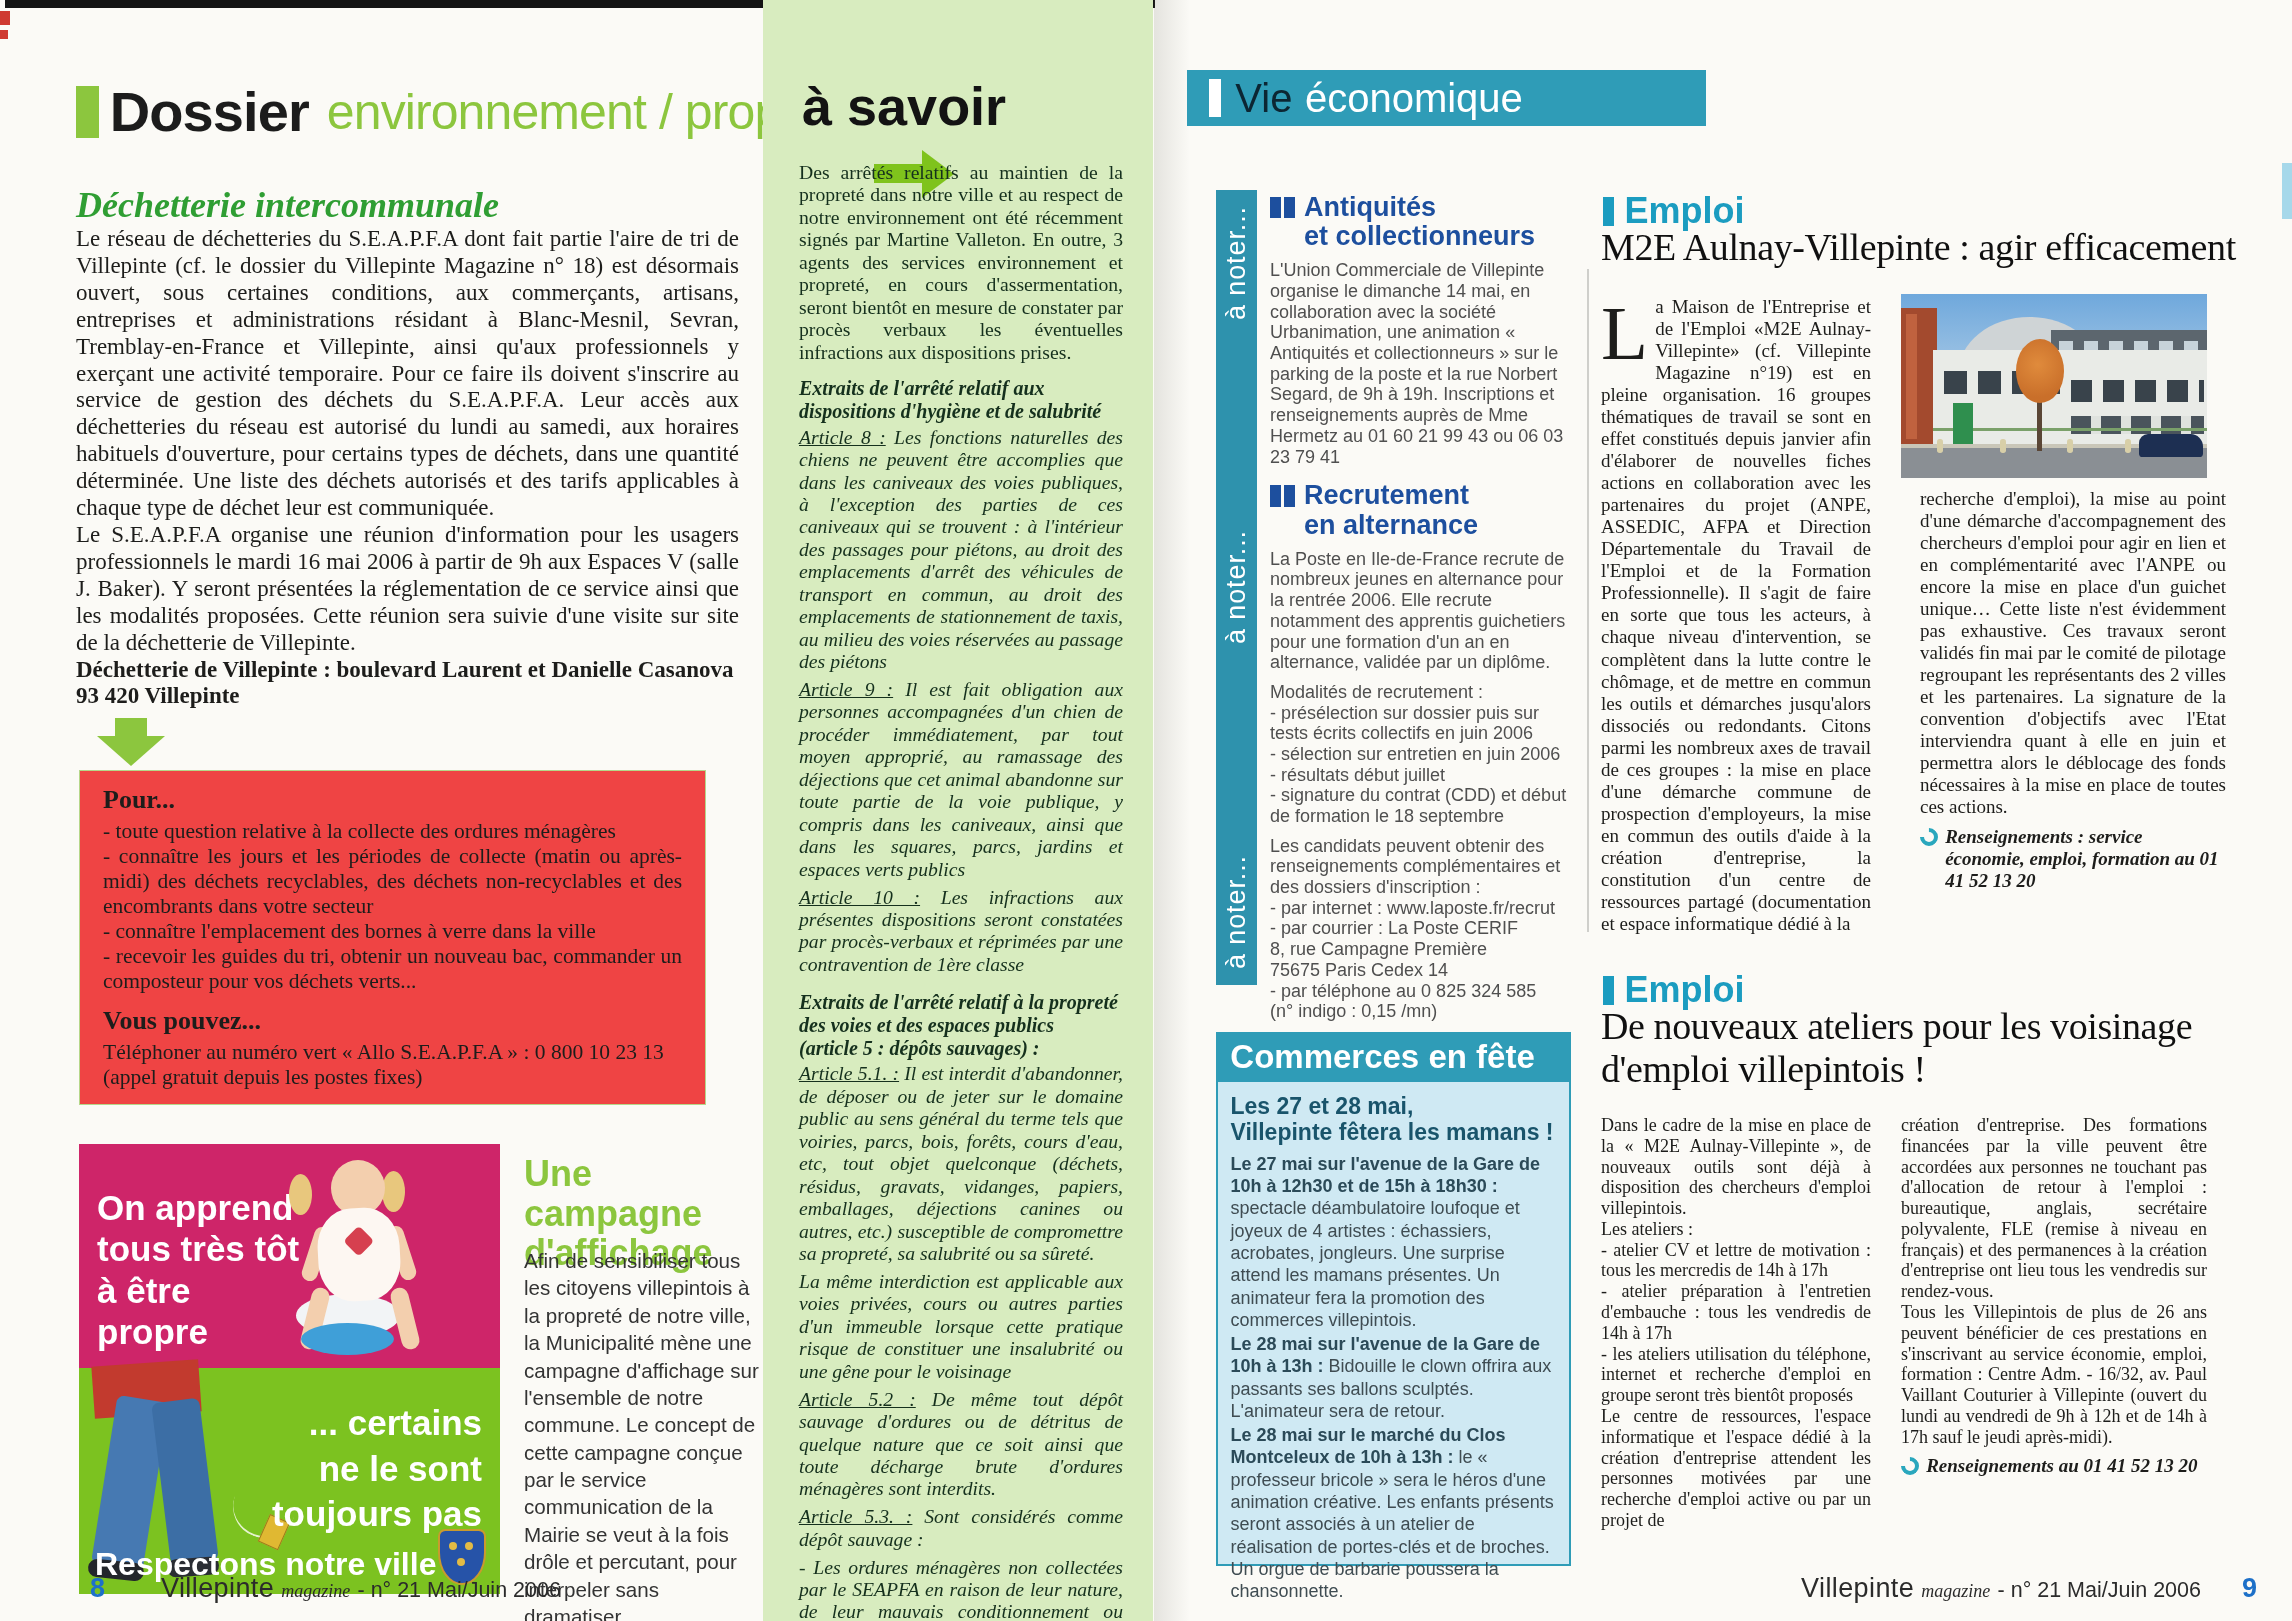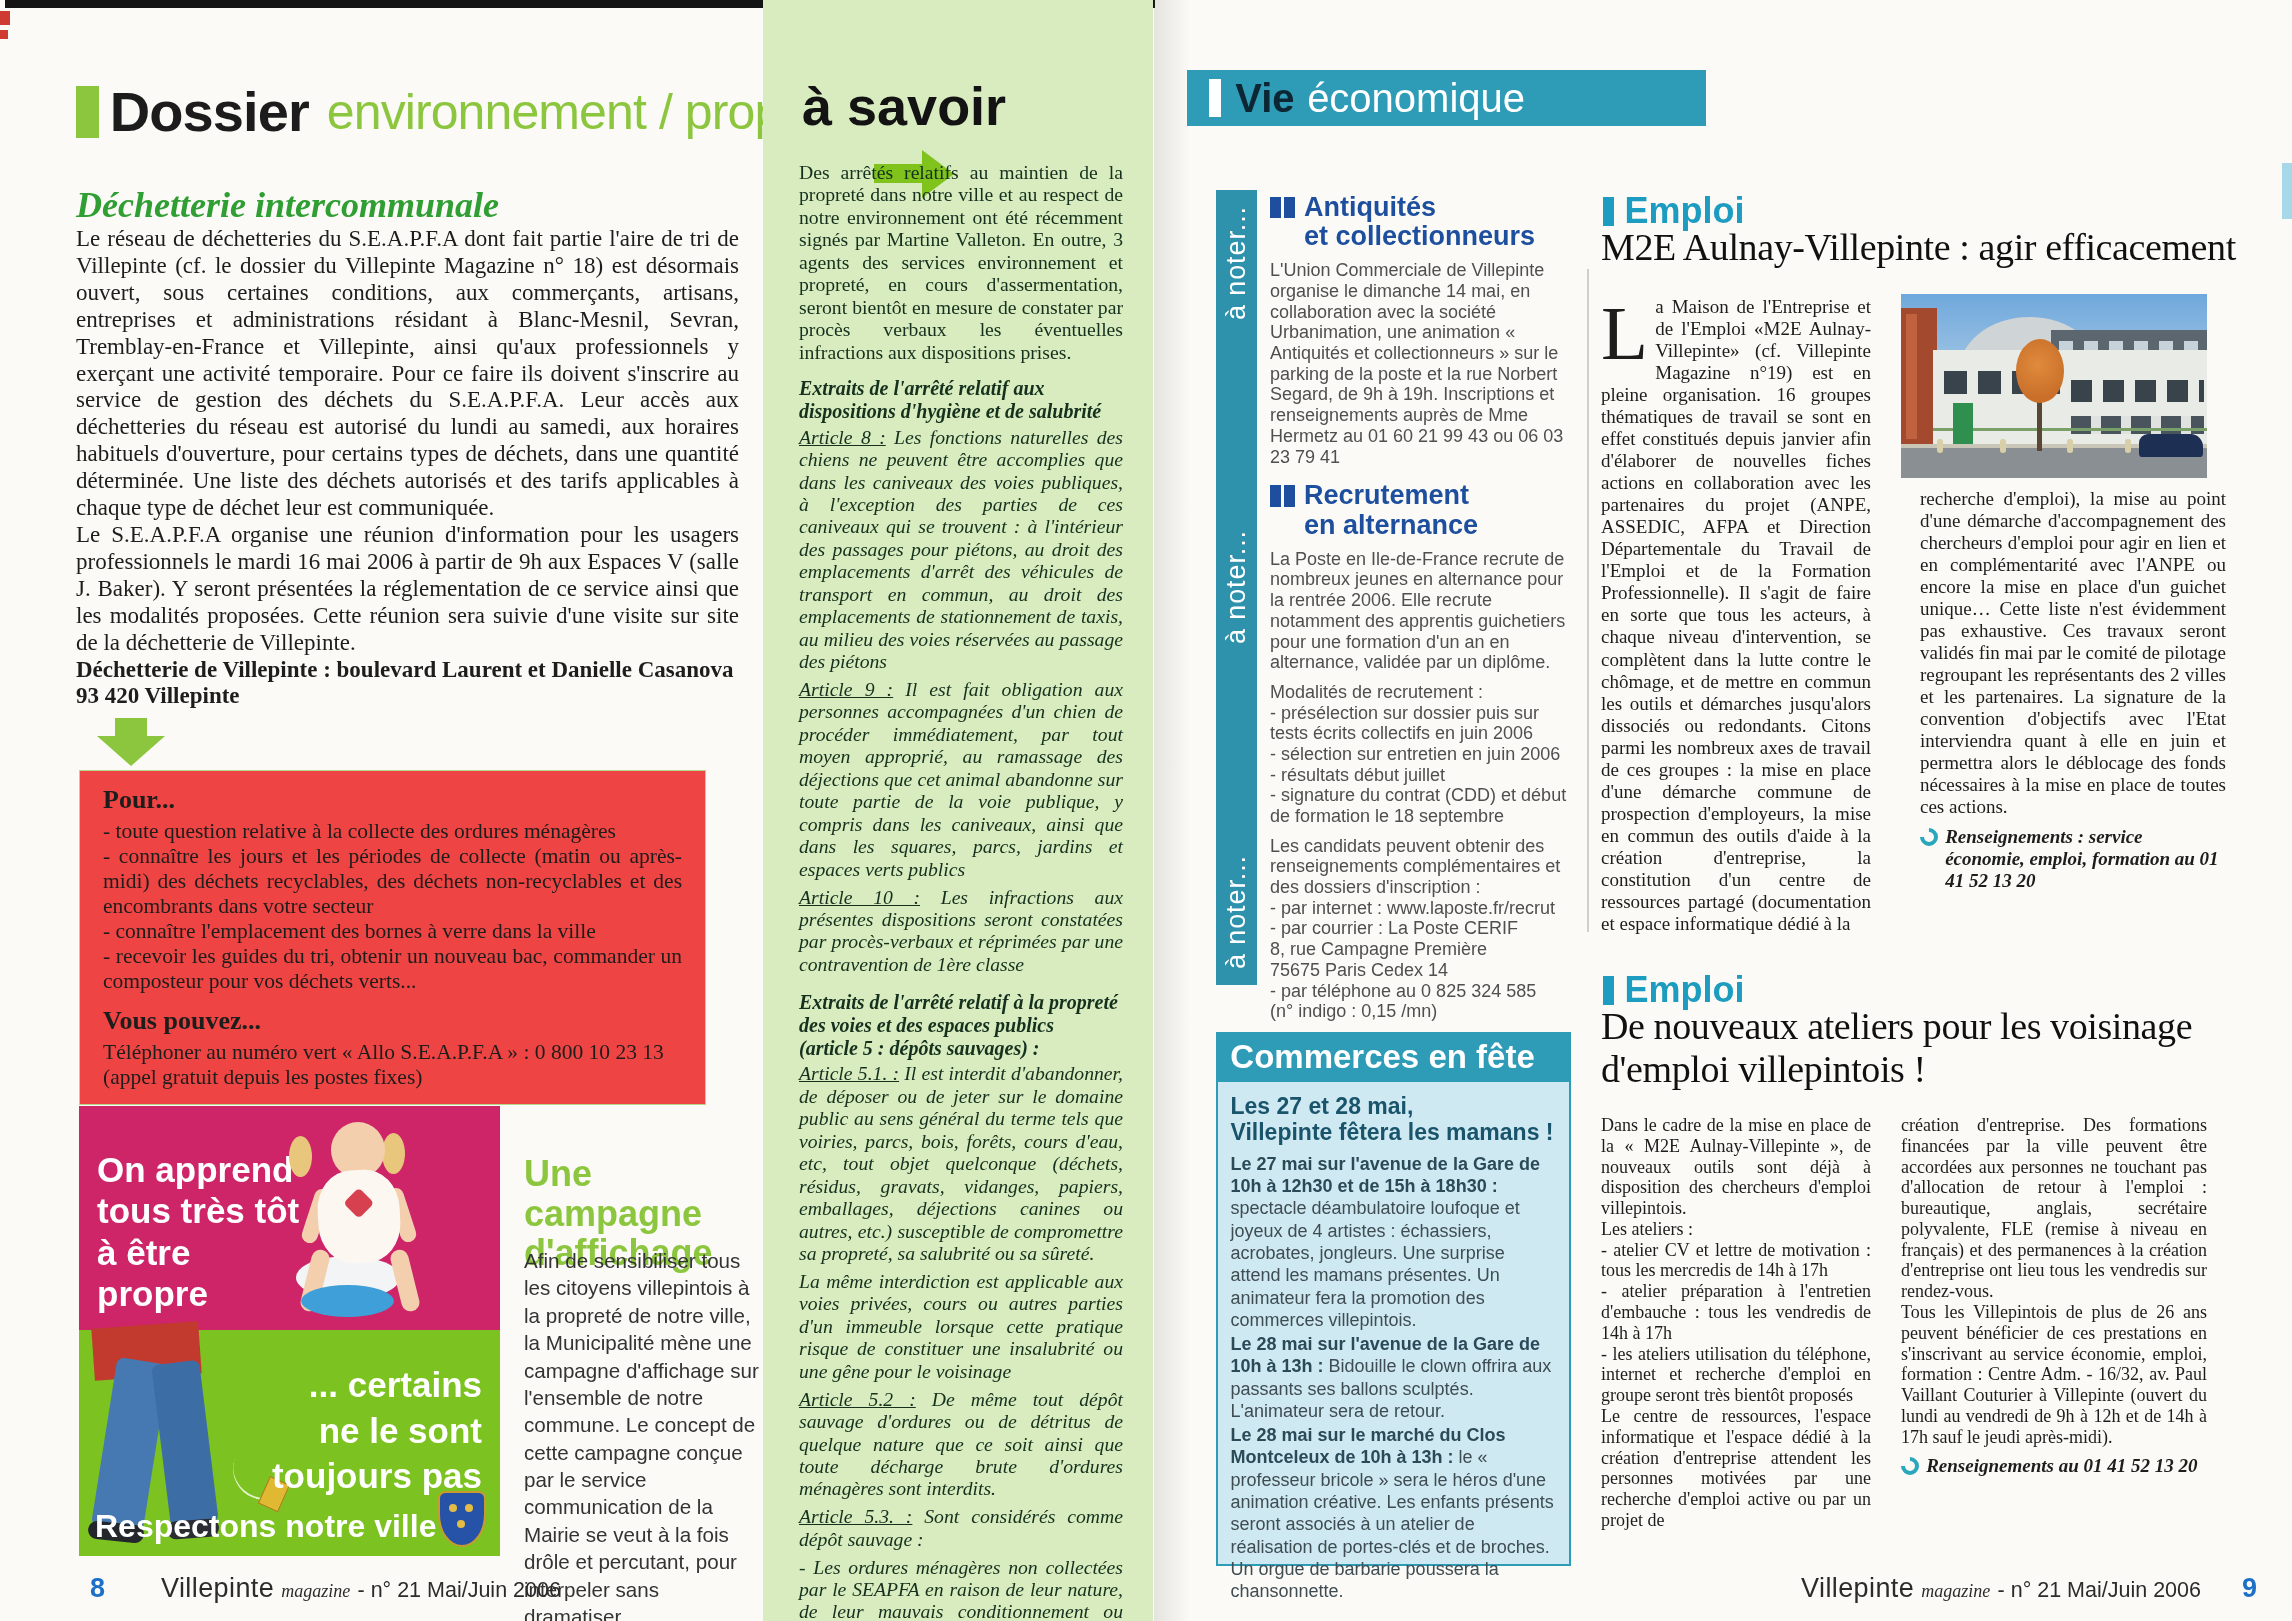--- a/index.html
+++ b/index.html
@@ -35,21 +35,21 @@
   .arrow-down { left:97px; top:718px; display:flex; flex-direction:column; align-items:center; }
   .arrow-down .stem { width:32px; height:18px; background:#8cc63e; }
   .arrow-down .head { width:0; height:0; border-left:34px solid transparent; border-right:34px solid transparent; border-top:30px solid #8cc63e; }
 
   .info-box { left:79px; top:770px; width:627px; background:#ef4444;
               border:1.8px solid #b5d78a; padding:14.3px 23px; font-size:21.5px; line-height:1.16; }
   .info-box .bt { font-size:26px; font-weight:bold; margin-bottom:3.6px; }
   .info-box .it { text-align:justify; }
   .info-box .gap { height:12.5px; }
 
-  .poster { left:79px; top:1106px; width:421px; height:450px; overflow:hidden;
+  .poster { left:79px; top:1144px; width:421px; height:450px; overflow:hidden;
             font-family:"Liberation Sans",sans-serif; }
   .poster-top { position:absolute; left:0; top:0; width:100%; height:224px; background:#ce2569; }
   .poster-top-text { position:absolute; left:18px; top:43px; width:206px; color:#fff;
                      font-size:35px; font-weight:bold; line-height:1.18; }
   .pt-hair-l { position:absolute; right:188px; top:30px; width:23px; height:41px; background:#e8c77d; border-radius:50%; }
   .pt-hair-r { position:absolute; right:95px; top:27px; width:23px; height:41px; background:#e8c77d; border-radius:50%; }
   .pt-head { position:absolute; right:115px; top:16px; width:54px; height:56px; background:#f3cfae; border-radius:50%; }
   .pt-body { position:absolute; right:100px; top:64px; width:82px; height:93px; background:#fdf7f2; border-radius:42%; transform:rotate(-3deg); }
   .pt-badge { position:absolute; right:131px; top:86px; width:21.5px; height:21.5px; background:#d6404f; border-radius:4.5px; transform:rotate(45deg); }
   .pt-arm-l { position:absolute; right:176px; top:82px; width:16px; height:56px; background:#f3cfae; border-radius:9px; transform:rotate(18deg); }
@@ -100,21 +100,21 @@
   .savoir-body .intro { text-align:justify; margin-bottom:14.3px; }
   .sv-h { font-weight:bold; font-style:italic; font-size:20px; margin-bottom:2.7px; }
   .sv-art { font-style:italic; text-align:justify; margin-bottom:5.4px; }
   .sv-art .lbl { text-decoration:underline; }
   .sv-gap { height:10.7px; }
 
   
   .vie-bar { left:1187px; top:70px; width:519px; height:56px; background:#2f9cb7;
              display:flex; align-items:center; font-family:"Liberation Sans",sans-serif; }
   .vie-tick { width:12.5px; height:38px; background:#fff; margin:0 14.3px 0 21.5px; }
-  .vie-main { font-size:40px; font-weight:bold; color:#0c2633;text-align:center; }
+  .vie-main { font-size:40px; font-weight:normal; color:#0c2633;text-align:center; }
   .vie-sec { font-size:40px; color:#fff; margin-left:12.5px; font-weight:normal; }
 
   .noter-strip { left:1216px; top:190px; width:41px; height:795px; background:#2e92ad;
                  display:flex; flex-direction:column; justify-content:space-between; align-items:center; padding:16px 0; }
   .noter-strip span { writing-mode:vertical-rl; transform:rotate(180deg);
                       color:#fff; font-family:"Liberation Sans",sans-serif; font-size:27px; letter-spacing:0.9px; }
 
   .sidebar { left:1270px; top:193px; width:301px; font-family:"Liberation Sans",sans-serif;
              font-size:18px; line-height:1.15; color:#4f4f4f; }
   .sb-h { display:flex; font-size:27px; font-weight:bold; color:#1d4f9e; line-height:1.08; margin-bottom:9px; }

